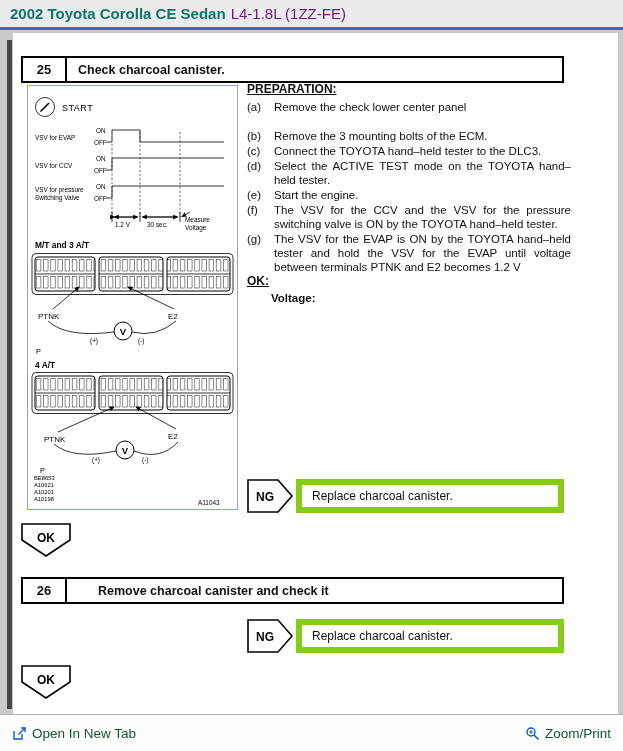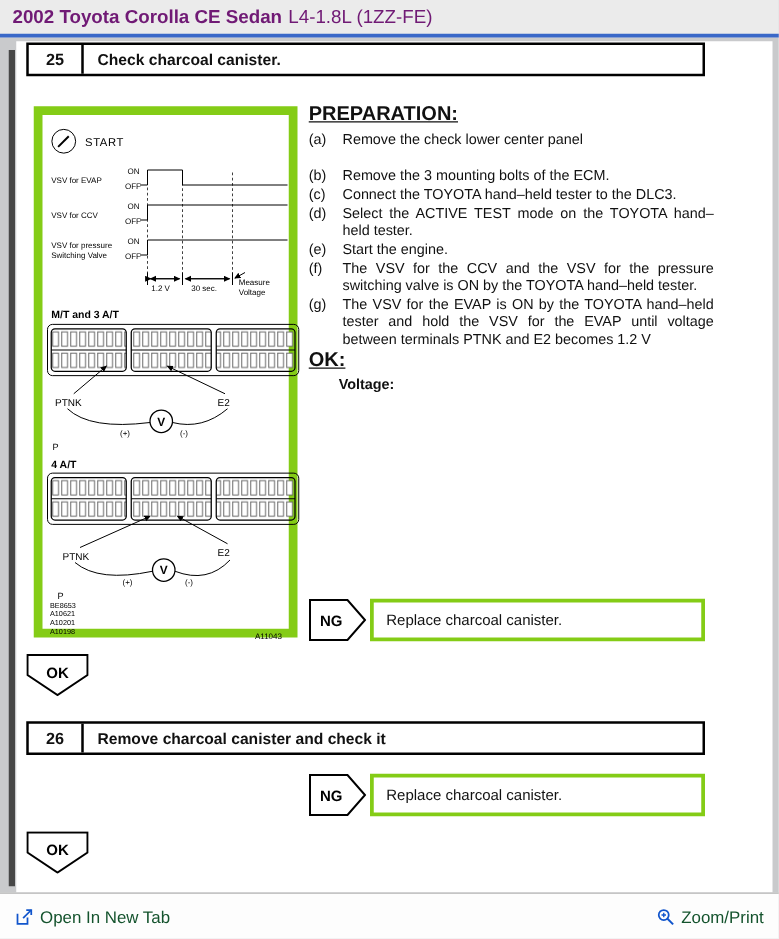--- a/index.html
+++ b/index.html
@@ -10,21 +10,21 @@
     font-family: "Liberation Sans", sans-serif;
     color: #111;
     overflow: hidden;
   }
   
   .titlebar {
     position:absolute; top:0; left:0; right:0; height:30px;
     background:#ebebeb; border-bottom:3px solid #3a68c8;
     display:flex; align-items:center; padding-left:10px;
   }
-  .titlebar .t-bold { font-weight:bold; font-size:15px; color:#701a75; }
+  .titlebar .t-bold { font-weight:bold; font-size:15px; color:#0f766e; }
   .titlebar .t-rest { font-size:15px; color:#701a75; margin-left:5px; }
 
   
   .left-strip { position:absolute; left:7px; top:40px; bottom:42px; width:5px; background:#474747; }
   .page { position:absolute; top:33px; left:13px; right:5px; bottom:37px; background:#ffffff; }
 
   
   .footer {
     position:absolute; left:0; right:0; bottom:0; height:37px;
     background:#fdfdfd; border-top:1px solid #b3b3b3;
@@ -38,57 +38,57 @@
   .step-box {
     position:absolute; left:8px; width:543px; height:27px;
     border:2px solid #000; display:flex; background:#fff;
   }
   .step-num {
     width:44px; border-right:2px solid #000; display:flex;
     align-items:center; justify-content:center;
     font-weight:bold; font-size:13px;
   }
   .step-title { flex:1; display:flex; align-items:center; padding-left:11px; font-weight:bold; font-size:12.5px; }
-  #step25 { top:1px;text-align:center; }
-  #step26 { top:544px; }
-
-  
-  .figure { position:absolute; left:14px; top:52px; width:211px; height:425px; border:7px solid #84cc16; background:#fff; }
+  #step25 { top:23px;text-align:center; }
+  #step26 { top:544px;gap:20px; }
+
+  
+  .figure { position:absolute; left:14px; top:52px; width:211px; height:425px; border:1px solid #84cc16; background:#fff; }
   .figure svg { width:209px; height:423px; display:block; font-family:"Liberation Sans",sans-serif; }
   .ln  { fill:none; stroke:#000; stroke-width:1; }
   .lnt { fill:none; stroke:#000; stroke-width:0.8; }
   .dash{ fill:none; stroke:#000; stroke-width:0.6; stroke-dasharray:2.2 2; }
   text { fill:#000; }
   .t6 { font-size:6.4px; }
   .t7 { font-size:7.3px; }
   .t8 { font-size:8px; }
   .t8b{ font-size:8.4px; font-weight:bold; }
   .t9 { font-size:9px; letter-spacing:0.5px; }
   .t5 { font-size:5.8px; }
   .tv { font-size:9.5px; font-weight:bold; text-anchor:middle; }
 
   
   .rightcol { position:absolute; left:234px; top:49px; width:324px; font-size:11.5px; line-height:1.22; }
-  .h-ul { font-weight:bold; text-decoration:underline; font-size:16px; margin-bottom:3px; }
+  .h-ul { font-weight:bold; text-decoration:underline; font-size:12px; margin-bottom:3px; }
   .prep-item { display:flex; margin-top:1px; }
   .prep-key { width:27px; flex:none; }
   .prep-text { flex:1; text-align:justify; }
   .gap-after { margin-bottom:15px; }
   .para { text-align:justify; margin-bottom:4px; }
   .ok-label { font-weight:bold; margin-left:24px; }
   .ok-text { font-weight:bold; margin-left:24px; text-align:justify; }
   .mt4 { margin-top:4px; }
 
   
   .ng-row { position:absolute; left:234px; width:317px; height:34px; display:flex; align-items:stretch; }
   #ngrow1 { top:446px; }
   #ngrow2 { top:586px; }
   .ng-shape { width:46px; flex:none; }
   .action-box {
-    flex:1; margin-left:3px; border:3px solid #84cc16;
+    flex:1; margin-left:3px; border:6px solid #84cc16;
     display:flex; align-items:center; padding-left:10px;
     font-size:12px; background:#fff;
   }
   .ok-shape { position:absolute; left:8px; width:50px; height:34px; }
   #ok1 { top:490px; }
   #ok2 { top:632px; }
   .flow-label { font-size:12px; font-weight:bold; }
 </style>
 </head>
 <body>

